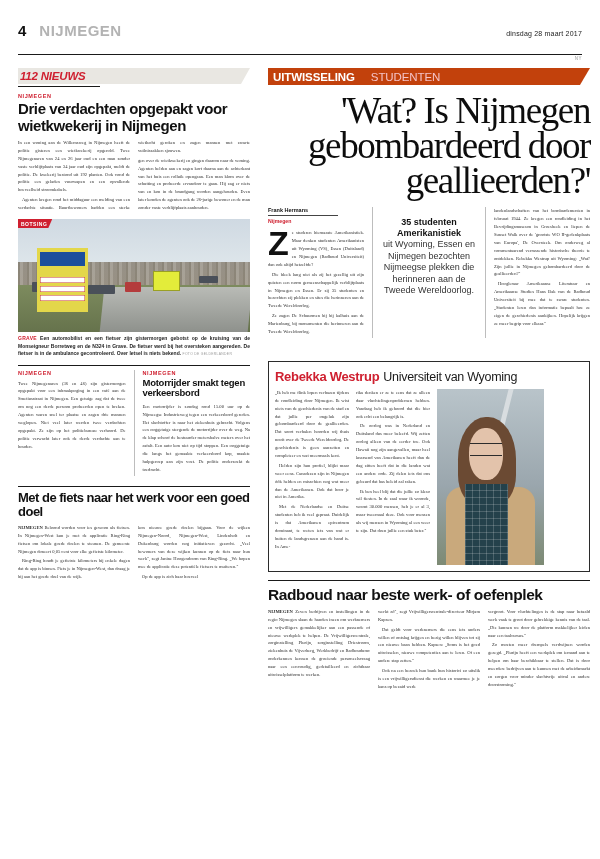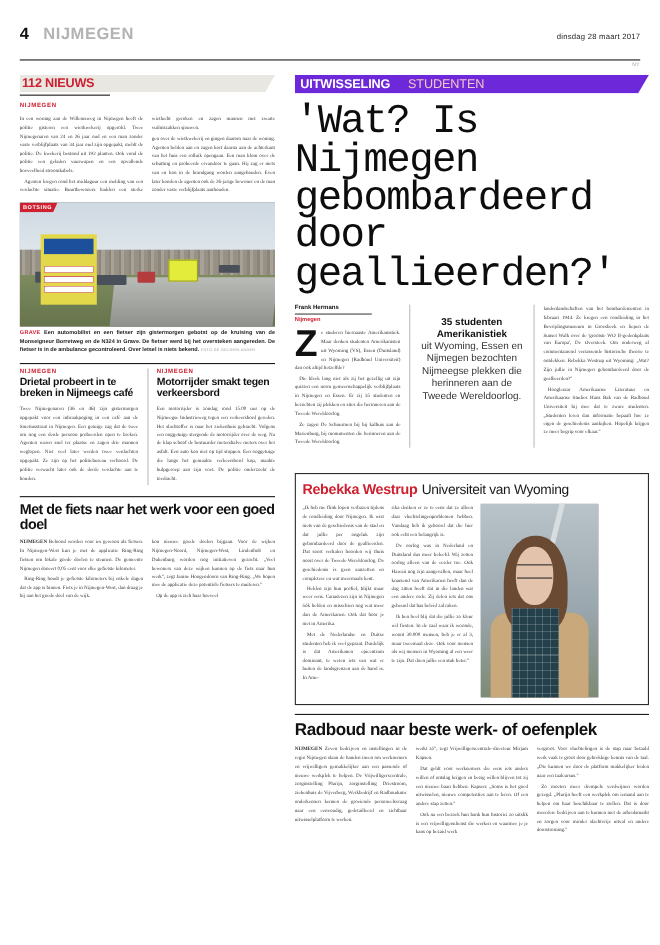--- a/index.html
+++ b/index.html
@@ -23,40 +23,40 @@
   
   .grid{display:flex;margin-top:7px;}
   .col-left{width:232px;}
   .gutter-rule{width:1px;background:#bdbdbd;margin:0 9px;align-self:stretch;}
   .col-right{width:322px;}
 
   
   .banner{position:relative;height:16px;display:flex;align-items:center;}
   .banner .bg{position:absolute;left:0;top:0;height:16px;width:100%;}
   .banner-112 .bg{background:#e9e7e2;clip-path:polygon(0 0,100% 0,calc(100% - 9px) 100%,0 100%);}
-  .banner-112 .txt{position:relative;font-family:"Liberation Sans",sans-serif;font-weight:bold;font-size:11.5px;color:#cf2030;padding-left:2px;letter-spacing:-.2px;}
+  .banner-112 .txt{position:relative;font-family:"Liberation Sans",sans-serif;font-weight:bold;font-size:11.5px;color:#cf2030;padding-left:2px;letter-spacing:-.2px;font-style:italic;}
   .banner-112-rule{border-top:1.6px solid #1a1a1a;width:82px;margin-top:2px;}
 
-  .banner-uit{position:relative;height:17px;background:#6d28d9;clip-path:polygon(0 0,100% 0,calc(100% - 10px) 100%,0 100%);
+  .banner-uit{position:relative;height:17px;background:#c2410c;clip-path:polygon(0 0,100% 0,calc(100% - 10px) 100%,0 100%);
     display:flex;align-items:center;padding-left:5px;}
   .banner-uit .b1{font-family:"Liberation Sans",sans-serif;font-weight:bold;font-size:11.5px;color:#fff;letter-spacing:-.1px;}
   .banner-uit .b2{font-family:"Liberation Sans",sans-serif;font-size:11.5px;color:#f4c3c8;letter-spacing:-.1px;margin-left:16px;}
 
   
   .kicker{font-family:"Liberation Sans",sans-serif;font-weight:bold;font-size:5.5px;color:#cf2030;letter-spacing:.6px;margin:6px 0 2px;}
 
   
   .hl-sans{font-family:"Liberation Sans",sans-serif;font-weight:bold;color:#111;line-height:1.1;letter-spacing:-.4px;}
   .hl-lead{font-size:15px;}
   .hl-sub{font-size:9.5px;line-height:1.12;letter-spacing:-.25px;}
   .hl-big{font-size:13px;line-height:1.08;letter-spacing:-.5px;}
   .hl-wide{font-size:15.5px;line-height:1.1;letter-spacing:-.4px;}
 
-  .hl-serif{font-family:Liberation Mono, monospace;font-weight:normal;color:#0d0d0d;
-    font-size:37px;line-height:.94;letter-spacing:-1.4px;text-align:left;}
+  .hl-serif{font-family:Liberation Serif, serif;font-weight:normal;color:#0d0d0d;
+    font-size:37px;line-height:.94;letter-spacing:-1.4px;text-align:right;}
 
   
   .cols2{column-count:2;column-gap:8px;}
   .cols3{column-count:3;column-gap:8px;}
   .body{font-family:"Liberation Serif",serif;font-size:4.6px;line-height:1.72;
     text-align:justify;color:#2e2e2e;hyphens:auto;}
   .body p{margin:0 0 2px;}
   .body p.ind{text-indent:4px;}
   .byline-name{font-family:"Liberation Sans",sans-serif;font-weight:bold;font-size:5.5px;color:#111;}
   .byline-rule{border-top:.8px solid #444;margin:2px 0 2px;width:70px;}
@@ -137,20 +137,21 @@
 
     <div class="col-left">
 
       <div class="banner banner-112">
         <div class="bg"></div>
         <span class="txt">112 NIEUWS</span>
       </div>
       <div class="banner-112-rule"></div>
 
       <div class="kicker">NIJMEGEN</div>
+      <div class="hl-sans hl-lead">Drie verdachten opgepakt voor wietkwekerij in Nijmegen</div>
 
       <div class="cols2" style="margin-top:5px;">
         <div class="body">
           <p>In een woning aan de Willemsweg in Nijmegen heeft de politie gisteren een wietkwekerij opgerold. Twee Nijmegenaren van 24 en 26 jaar oud en een man zonder vaste verblijfplaats van 34 jaar oud zijn opgepakt, meldt de politie. De kwekerij bestond uit 192 planten. Ook vond de politie een geladen vuurwapen en een opvallende hoeveelheid stroomkabels.</p>
           <p class="ind">Agenten kregen rond het middaguur een melding van een verdachte situatie. Buurtbewoners hadden een sterke wietlucht geroken en zagen mannen met zwarte vuilniszakken sjouwen.</p>
           <p>gen over de wietkwekerij en gingen daarom naar de woning. Agenten belden aan en zagen kort daarna aan de achterkant van het huis een rolluik opengaan. Een man klom over de schutting en probeerde ervandoor te gaan. Hij zag er niets van en kon in de brandgang worden aangehouden. Even later konden de agenten ook de 26-jarige bewoner en de man zonder vaste verblijfplaats aanhouden.</p>
         </div>
       </div>
 
       <div class="photo" style="height:113px;margin-top:6px;">
@@ -176,21 +177,20 @@
         <span class="cap-loc">GRAVE</span>
         <span class="cap-lead">Een automobilist en een fietser zijn gistermorgen gebotst op de kruising van de Monseigneur Borretweg en de N324 in Grave. De fietser werd bij het oversteken aangereden. De fietser is in de ambulance gecontroleerd. Over letsel is niets bekend.</span>
         <span class="credit">FOTO DE GELDERLANDER</span>
       </div>
 
       <div class="hr-dark"></div>
 
       <div style="display:flex;">
         <div style="width:112px;">
           <div class="kicker" style="margin-top:0;">NIJMEGEN</div>
-          <div class="hl-sans hl-sub">Drietal probeert in te breken in Nijmeegs café</div>
           <div class="body" style="margin-top:4px;">
             <p>Twee Nijmegenaren (36 en 46) zijn gistermorgen opgepakt voor een inbraakpoging in een café aan de Smetiusstraat in Nijmegen. Een getuige zag dat de twee om nog een derde persoon probeerden open te breken. Agenten waren snel ter plaatse en zagen drie mannen weglopen. Niet veel later werden twee verdachten opgepakt. Ze zijn op het politiebureau verhoord. De politie verwacht later ook de derde verdachte aan te houden.</p>
           </div>
         </div>
         <div class="gutter-rule" style="margin:0 8px;"></div>
         <div style="width:112px;">
           <div class="kicker" style="margin-top:0;">NIJMEGEN</div>
           <div class="hl-sans hl-sub">Motorrijder smakt tegen verkeersbord</div>
           <div class="body" style="margin-top:4px;">
             <p>Een motorrijder is zondag rond 15.00 uur op de Nijmeegse Industrieweg tegen een verkeersbord gereden. Het slachtoffer is naar het ziekenhuis gebracht. Volgens een ooggetuige stergende de motorrijder over de weg. Na de klap schoof de bestuurder metershalve meters over het asfalt. Een auto kon niet op tijd stoppen. Een ooggetuige die langs het gemaakte verkeersbord kop, maakte hulpgeroep aan zijn voet. De politie onderzoekt de toedracht.</p>

